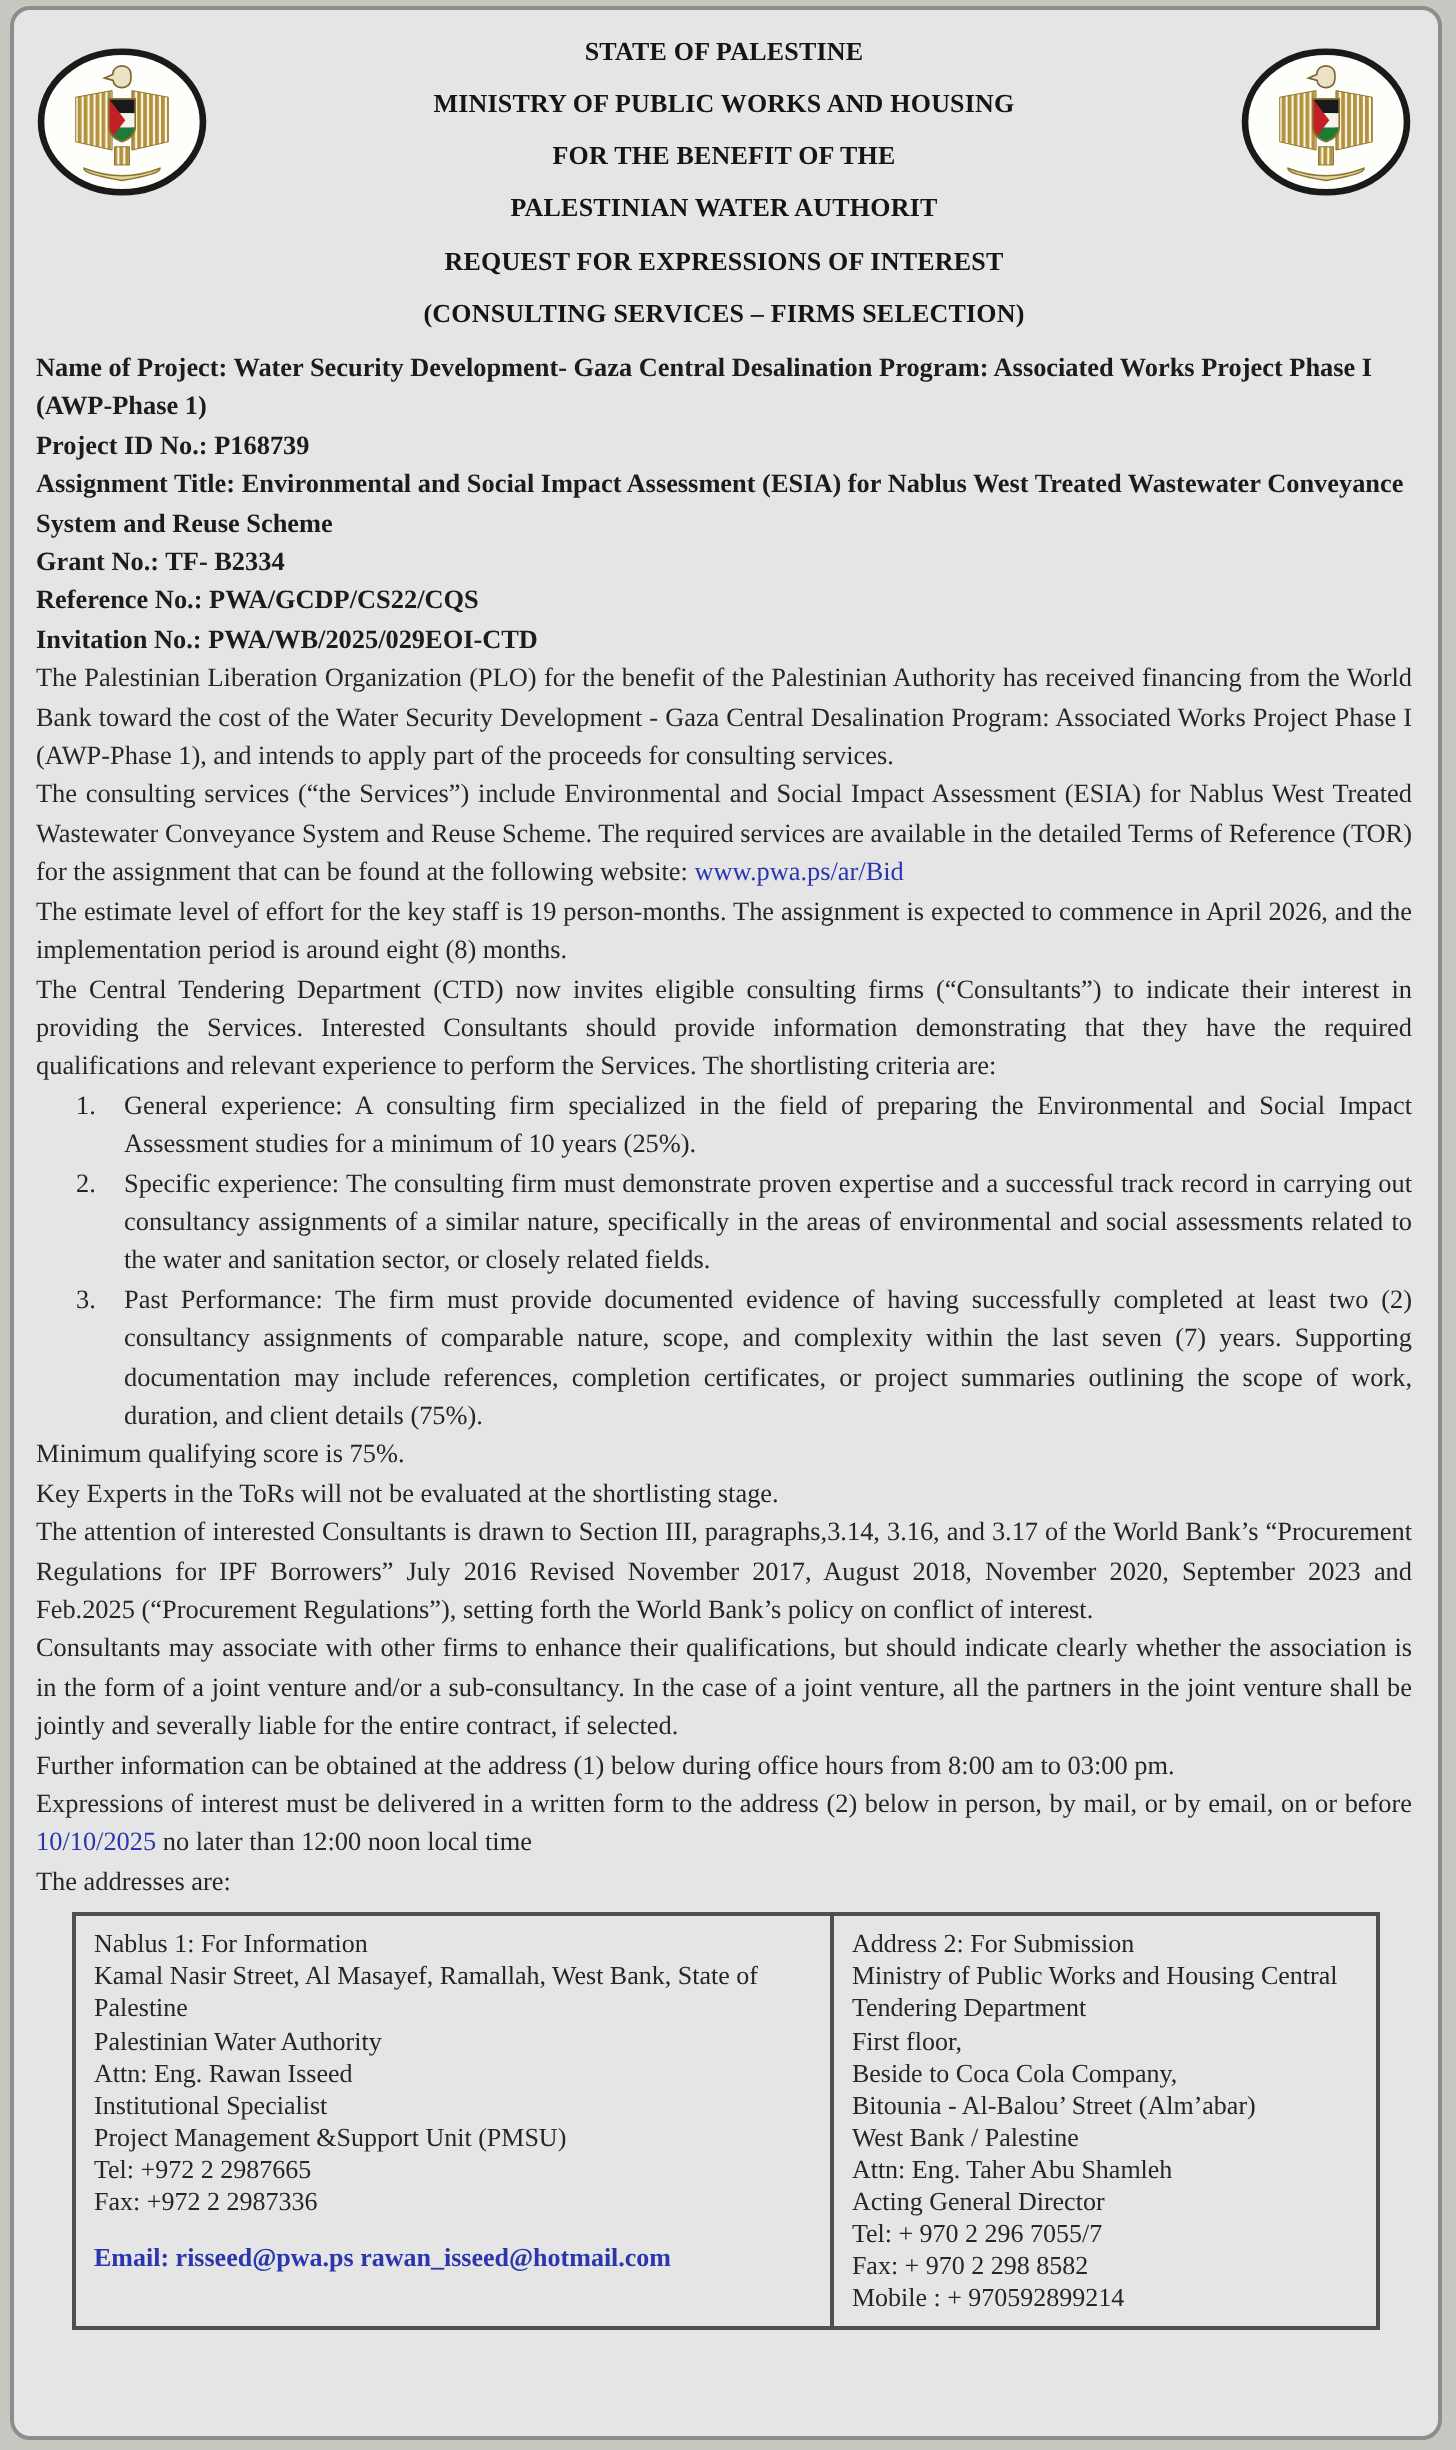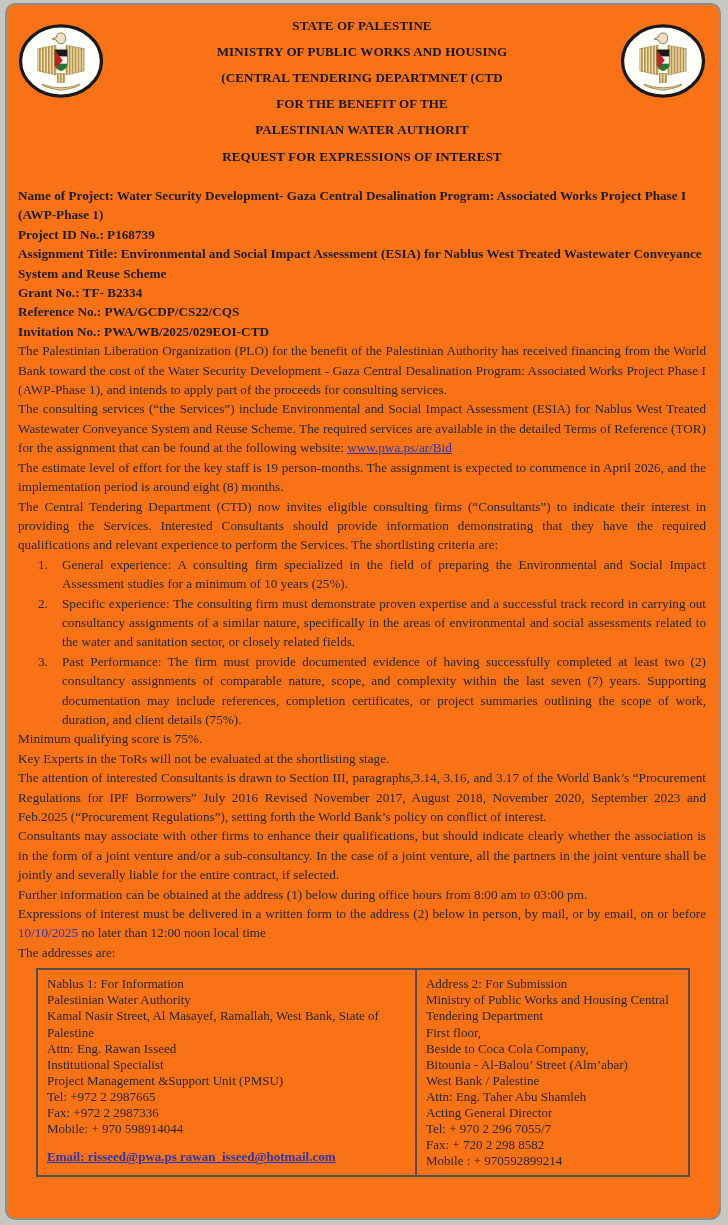--- a/index.html
+++ b/index.html
@@ -6,21 +6,21 @@
   body{
     width:728px;height:1225px;position:relative;
     background:#c6c7c0;
     font-family:"Liberation Serif", serif;
     color:#262626;
     -webkit-font-smoothing:antialiased;
   }
   .page{
     position:absolute;left:5px;top:3px;width:716px;height:1217px;
     box-sizing:border-box;
-    background:#f97316;
+    background:#e5e5e5;
     border:2px solid #8d8d8d;
     border-radius:10px;
     padding:8px 13px 2px 11px;
     overflow:hidden;
   }
   
   .header{display:flex;align-items:flex-start;}
   .emblem-wrap{flex:0 0 92px;padding-top:10px;}
   .emblem-wrap.right{display:flex;justify-content:flex-end;}
   .emblem{width:86px;height:76px;display:block;}
@@ -29,21 +29,21 @@
   .hline.tight{margin-bottom:13px;}
   .hline.last{margin-bottom:0;}
   
   .doc-body{margin-top:10px;font-size:13.2px;line-height:19.4px;}
   .meta p{margin:0;font-weight:bold;color:#1c1c1c;}
   .para{margin:0;text-align:justify;}
   .criteria{margin:0;}
   .crit-row{display:flex;}
   .crit-num{flex:0 0 44px;padding-left:20px;box-sizing:border-box;}
   .crit-text{flex:1;text-align:justify;}
-  .link{color:#2a36ae;text-decoration:underline;cursor:pointer;margin-top:19px;}
+  .link{color:#2a36ae;cursor:pointer;margin-top:19px;}
   .date-blue{color:#2a36ae;}
   
   .addr-table{
     display:flex;margin:6px 16px 0 18px;
     border:2px solid #4f4f4f;
     font-size:13px;line-height:16.1px;
   }
   .addr-cell{box-sizing:border-box;padding:6px 8px 6px 9px;}
   .addr-cell.left{flex:0 0 58.3%;border-right:2px solid #4f4f4f;}
   .addr-cell.right{flex:1;}
@@ -78,24 +78,24 @@
           <path d="M44 32 L54 45 L44 58 Z" fill="#c22026"></path>
         </g>
         <path d="M44 32 h16 v17 q0 6 -8 9 q-8 -3 -8 -9 z" fill="none" stroke="#8a7433" stroke-width="1"></path>
         <rect x="47.5" y="61" width="9" height="11" fill="url(#goldStripes)" stroke="#8a7433" stroke-width="0.6"></rect>
         <path d="M29 74 Q52 83 75 74 q1 3.4 -23 7.4 q-24 -4 -23 -7.4 z" fill="#e3d49a" stroke="#8a7433" stroke-width="0.9"></path>
       </svg>
     </div>
     <div class="header-center">
       <p class="hline">STATE OF PALESTINE</p>
       <p class="hline">MINISTRY OF PUBLIC WORKS AND HOUSING</p>
-      <p class="hline">(CENTRAL TENDERING DEPARTMNET (CTD</p>
       <p class="hline">FOR THE BENEFIT OF THE</p>
       <p class="hline tight">PALESTINIAN WATER AUTHORIT</p>
       <p class="hline">REQUEST FOR EXPRESSIONS OF INTEREST</p>
+      <p class="hline last">(CONSULTING SERVICES – FIRMS SELECTION)</p>
     </div>
     <div class="emblem-wrap right">
       <svg class="emblem" viewBox="0 0 104 92">
         <ellipse cx="52" cy="46" rx="49" ry="42.5" fill="#fefefb" stroke="#1a1a1a" stroke-width="4"></ellipse>
         <path d="M46 27 L24 31 L24 58 L46 63 Z" fill="url(#goldStripes)" stroke="#8a7433" stroke-width="0.6"></path>
         <path d="M58 27 L80 31 L80 58 L58 63 Z" fill="url(#goldStripes)" stroke="#8a7433" stroke-width="0.6"></path>
         <path d="M52 12 c-3.4 0 -5.6 2.2 -5.6 5.2 l-5 2.2 5.2 1.4 c.2 2.6 2.4 4.4 5.4 4.4 c3.2 0 5.4 -2.2 5.4 -5.4 v-2.6 c0 -3 -2.2 -5.2 -5.4 -5.2 z" fill="#ece1c4" stroke="#77662f" stroke-width="1"></path>
         <g clip-path="url(#shieldClip)">
           <rect x="44" y="32" width="16" height="8.7" fill="#1a1a1a"></rect>
           <rect x="44" y="40.7" width="16" height="8.6" fill="#f5f2ea"></rect>
@@ -149,41 +149,40 @@
     <p class="para">Consultants may associate with other firms to enhance their qualifications, but should indicate clearly whether the association is in the form of a joint venture and/or a sub-consultancy. In the case of a joint venture, all the partners in the joint venture shall be jointly and severally liable for the entire contract, if selected.</p>
     <p class="para">Further information can be obtained at the address (1) below during office hours from 8:00 am to 03:00 pm.</p>
 
     <p class="para"><span>Expressions of interest must be delivered in a written form to the address (2) below in person, by mail, or by email, on or before </span><span class="date-blue">10/10/2025</span><span> no later than 12:00 noon local time</span></p>
 
     <p class="para">The addresses are:</p>
 
     <div class="addr-table">
       <div class="addr-cell left">
         <p class="addr-line">Nablus 1: For Information</p>
+        <p class="addr-line">Kamal Nasir Street, Al Masayef, Ramallah, West Bank, State of Palestine</p>
         <p class="addr-line">Palestinian Water Authority</p>
-        <p class="addr-line">Kamal Nasir Street, Al Masayef, Ramallah, West Bank, State of Palestine</p>
         <p class="addr-line">Attn: Eng. Rawan Isseed</p>
         <p class="addr-line">Institutional Specialist</p>
         <p class="addr-line">Project Management &amp;Support Unit (PMSU)</p>
         <p class="addr-line">Tel:  +972 2 2987665</p>
         <p class="addr-line">Fax: +972 2 2987336</p>
-        <p class="addr-line">Mobile: + 970 598914044</p>
         <p class="addr-line email-line"><span class="link">Email: risseed@pwa.ps rawan_isseed@hotmail.com</span></p>
       </div>
       <div class="addr-cell right">
         <p class="addr-line">Address 2: For Submission</p>
         <p class="addr-line">Ministry of Public Works and Housing  Central Tendering Department</p>
         <p class="addr-line">First floor,</p>
         <p class="addr-line">Beside to Coca Cola Company,</p>
         <p class="addr-line">Bitounia - Al-Balou’ Street (Alm’abar)</p>
         <p class="addr-line">West Bank / Palestine</p>
         <p class="addr-line">Attn: Eng. Taher Abu Shamleh</p>
         <p class="addr-line">Acting General Director</p>
         <p class="addr-line">Tel: + 970 2 296 7055/7</p>
-        <p class="addr-line">Fax: + 720 2 298 8582</p>
+        <p class="addr-line">Fax: + 970 2 298 8582</p>
         <p class="addr-line">Mobile : + 970592899214</p>
 
       </div>
     </div>
 
   </div>
 
 </div>
 
 </body></html>

